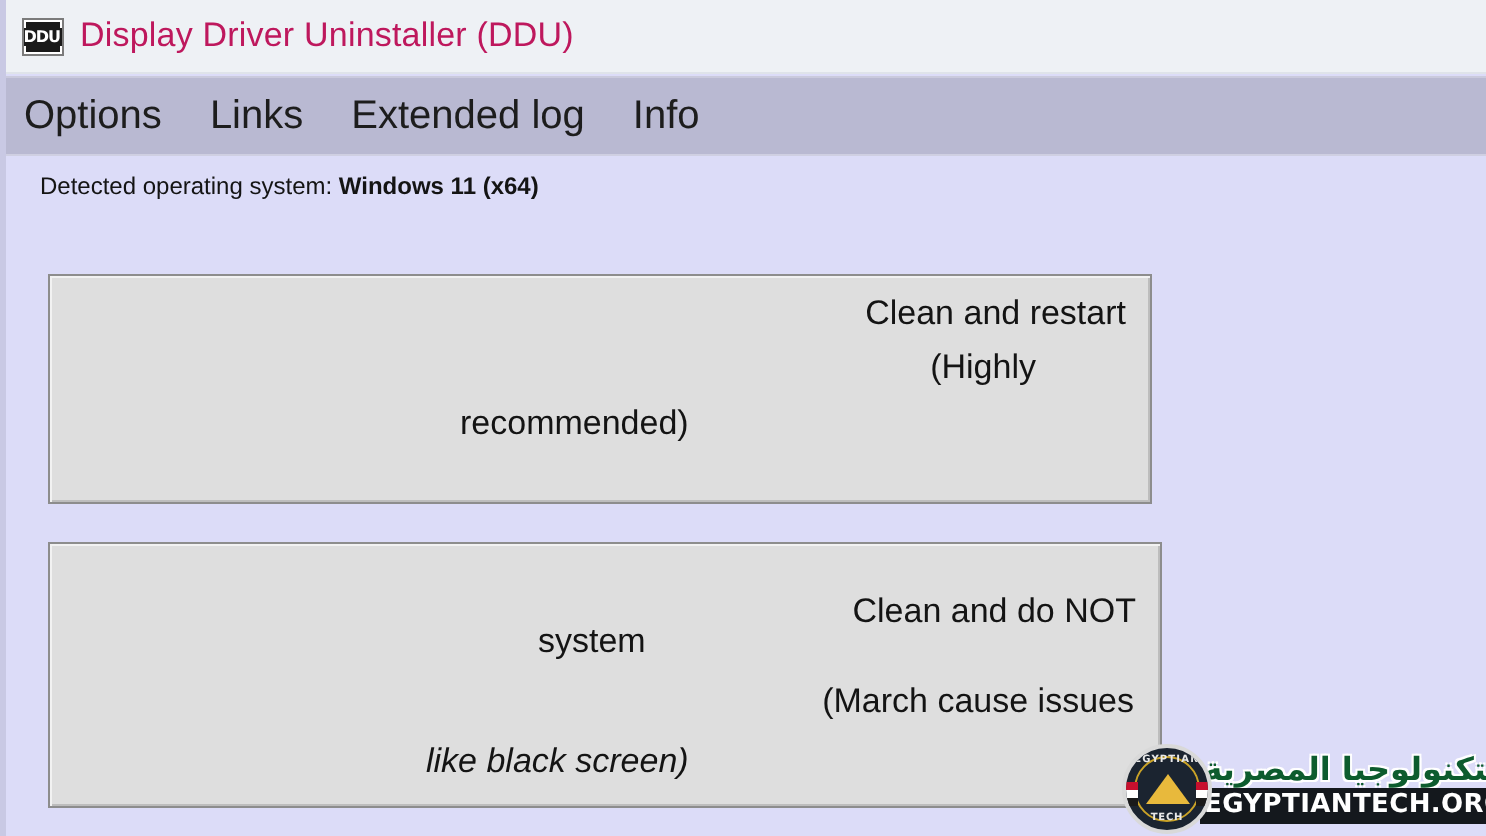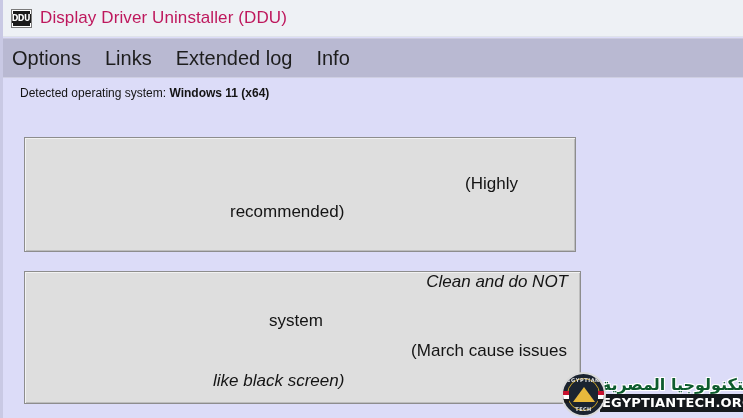--- a/index.html
+++ b/index.html
@@ -143,21 +143,21 @@
     white-space: nowrap;
     line-height: 20px;
   }
 
   
   #clean-restart-line-1 { right: 12px; top: 9px; }
   #clean-restart-line-2 { right: 57px; top: 36px; }
   #clean-restart-line-3 { left: 205px; top: 64px; }
 
   
-  #clean-no-restart-line-1 { right: 12px; top: 0; font-style: italic; }
+  #clean-no-restart-line-1 { right: 12px; top: 24px; }
   #clean-no-restart-line-2 { left: 244px; top: 39px; }
   #clean-no-restart-line-3 { right: 13px; top: 69px; }
   #clean-no-restart-line-4 { left: 188px; top: 99px; font-style: italic; }
 
   
   #watermark {
     position: absolute;
     left: 558px;
     top: 370px;
     width: 185px;
@@ -279,20 +279,21 @@
     <span class="menu-item">Extended log</span>
     <span class="menu-item">Info</span>
   </div>
 
   <div id="detected-os">
     <span>Detected operating system:</span>
     <span id="detected-os-value">Windows 11 (x64)</span>
   </div>
 
   <div class="action-button" id="clean-restart-button">
+    <span class="btn-label" id="clean-restart-line-1">Clean and restart</span>
     <span class="btn-label" id="clean-restart-line-2">(Highly</span>
     <span class="btn-label" id="clean-restart-line-3">recommended)</span>
   </div>
 
   <div class="action-button" id="clean-no-restart-button">
     <span class="btn-label" id="clean-no-restart-line-1">Clean and do NOT</span>
     <span class="btn-label" id="clean-no-restart-line-2">system</span>
     <span class="btn-label" id="clean-no-restart-line-3">(March cause issues</span>
     <span class="btn-label" id="clean-no-restart-line-4">like black screen)</span>
   </div>

